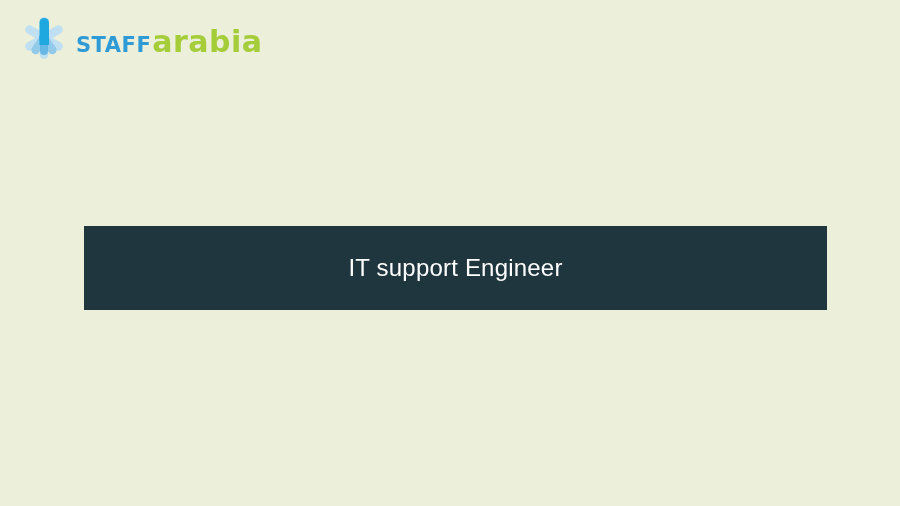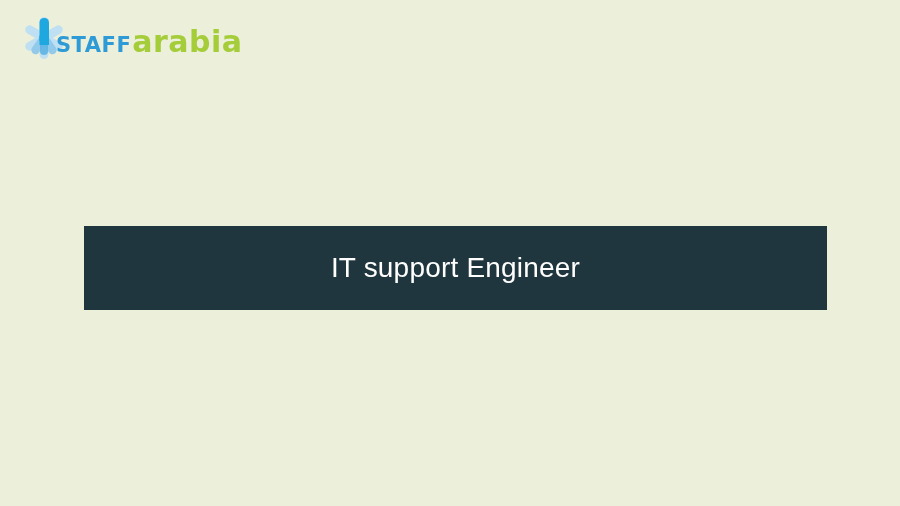--- a/index.html
+++ b/index.html
@@ -36,21 +36,21 @@
   #logo-mark {
     position: absolute;
     left: 0px;
     top: 0px;
     width: 48px;
     height: 48px;
   }
 
   #logo-wordmark {
     position: absolute;
-    left: 36px;
+    left: 56px;
     top: 8px;
     height: 40px;
     line-height: 40px;
     white-space: nowrap;
     font-family: "DejaVu Sans", sans-serif;
     font-size: 30px;
     font-weight: bold;
     letter-spacing: 0.5px;
   }
   #logo-wordmark .lw-staff {
@@ -72,21 +72,21 @@
     width: 743px;
     height: 84px;
     background: #20363F;
     display: flex;
     align-items: center;
     justify-content: center;
   }
   #title-banner-text {
     color: #FFFFFF;
     font-family: "Liberation Sans", sans-serif;
-    font-size: 28px;
+    font-size: 24px;
     font-weight: normal;
     letter-spacing: 0.2px;
     white-space: nowrap;
   }
 </style>
 </head>
 <body>
 
 <div id="slide">
 

